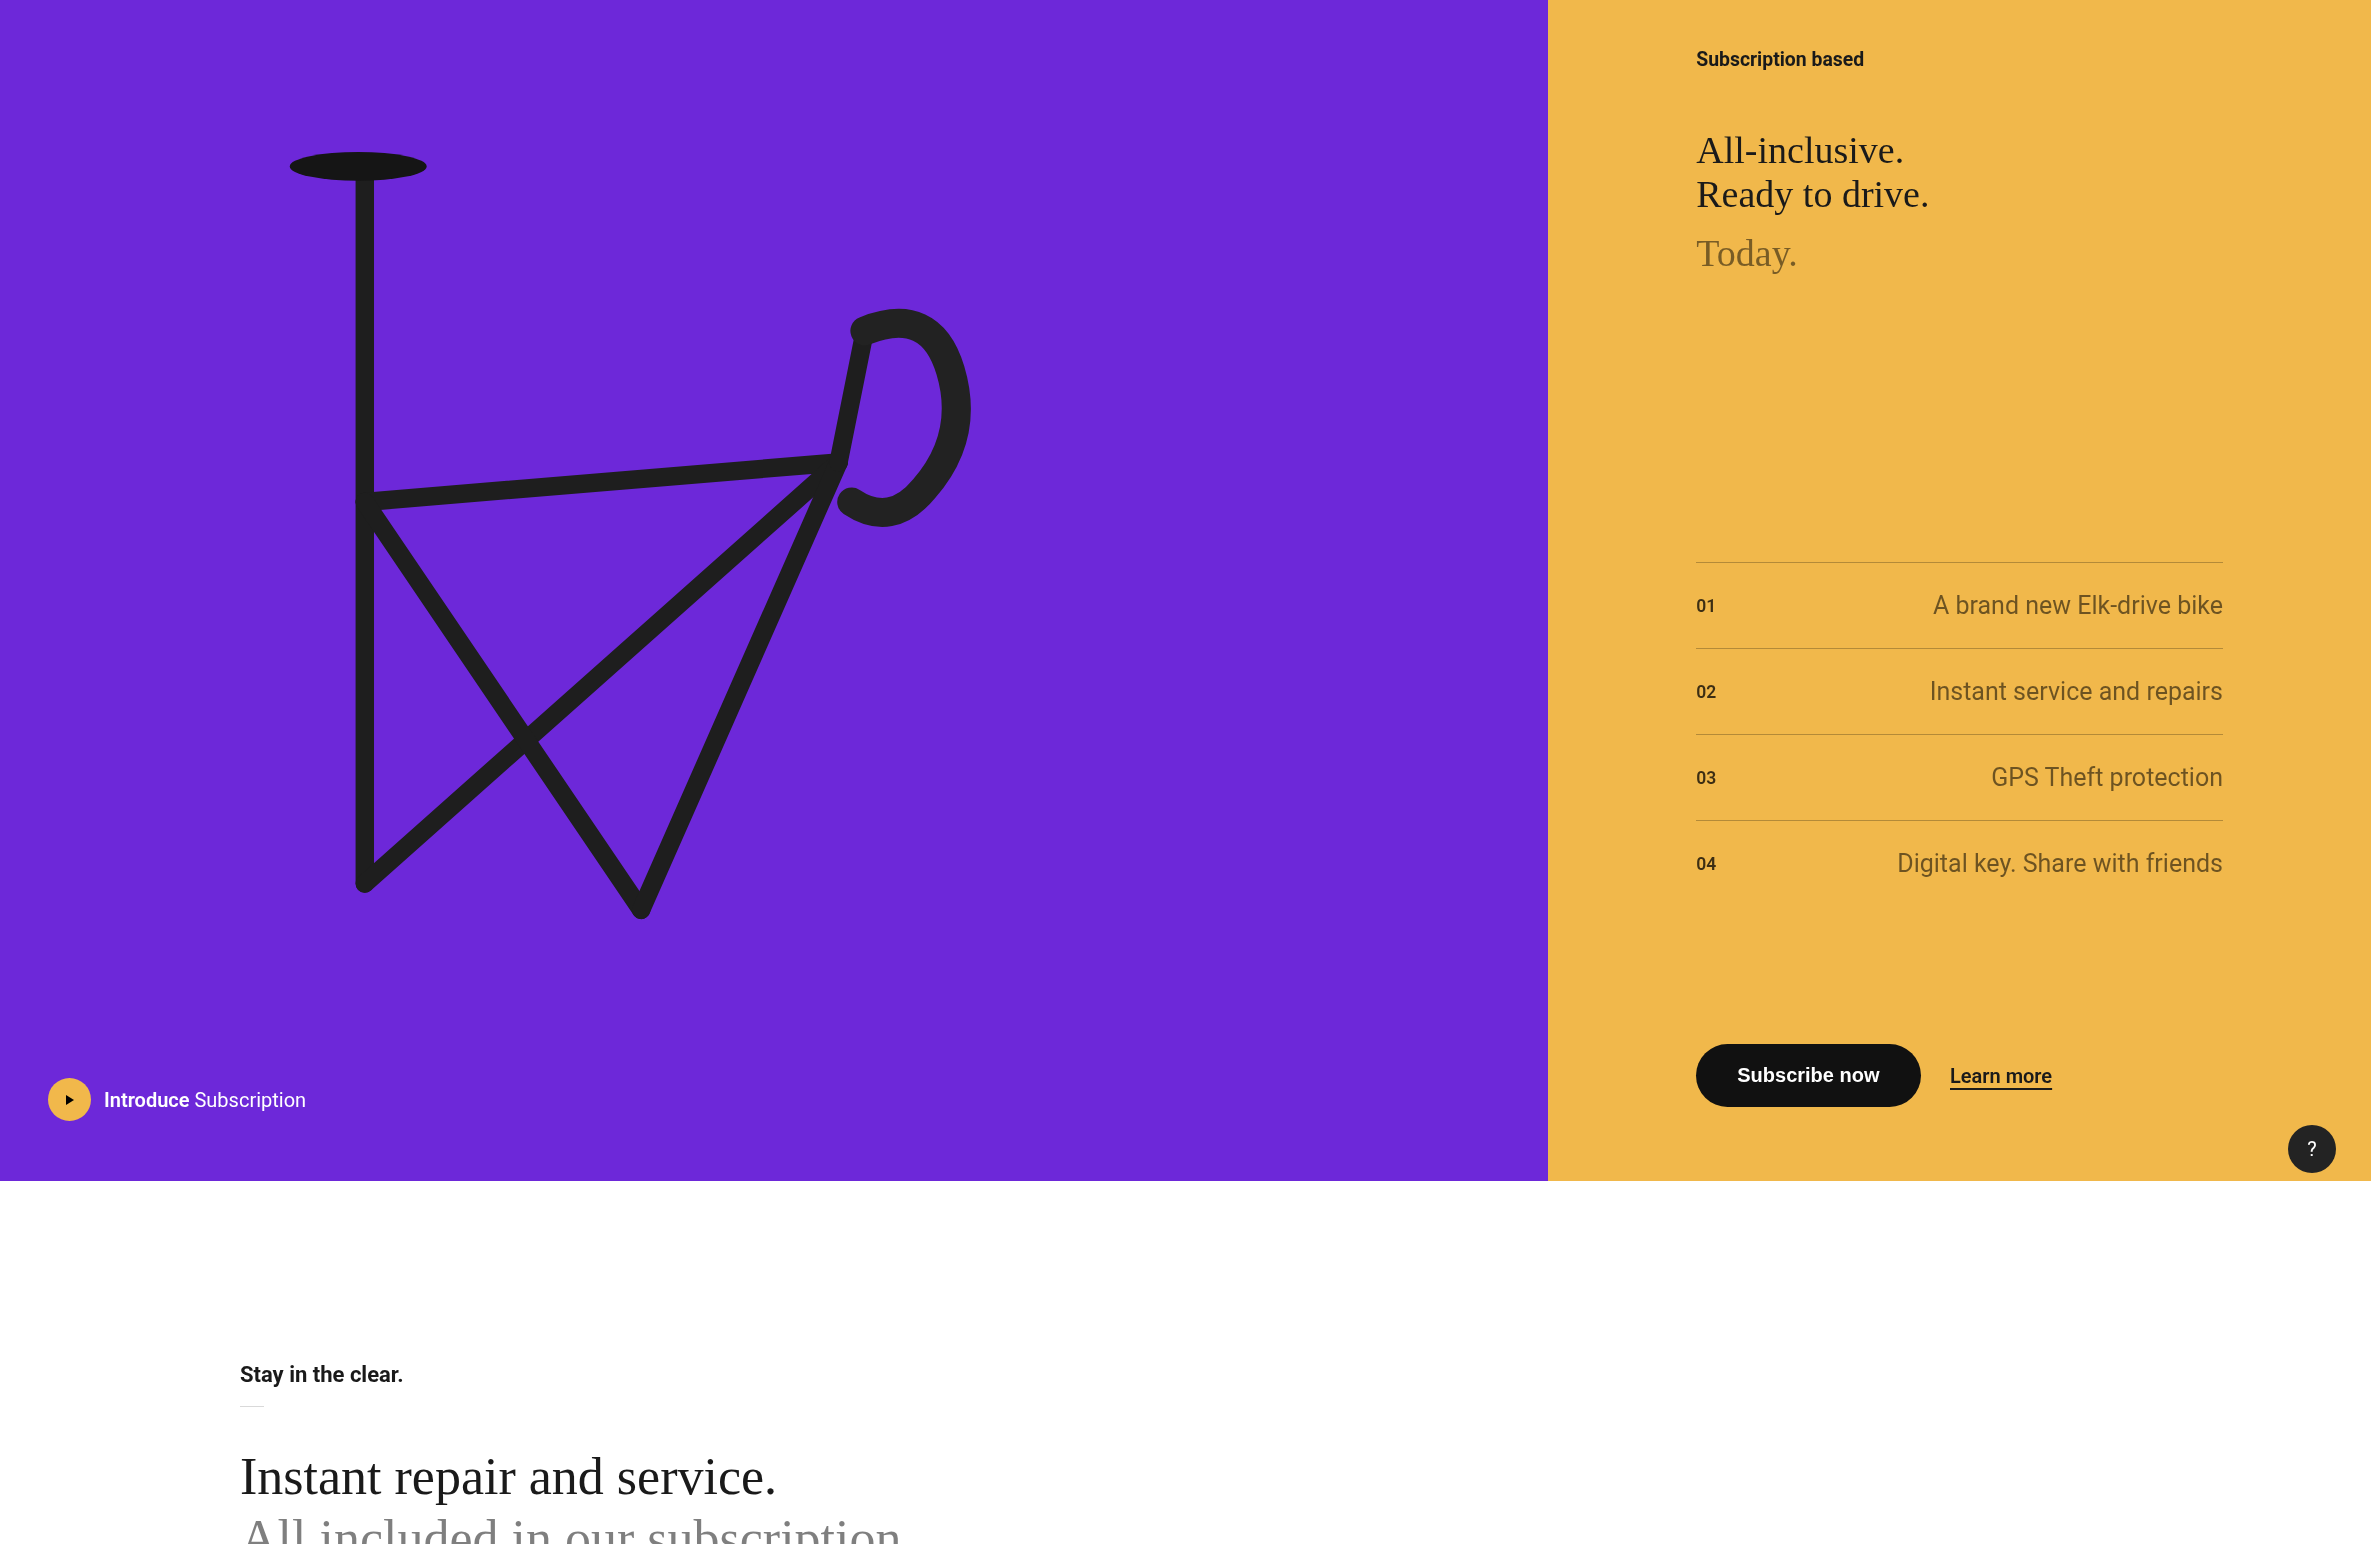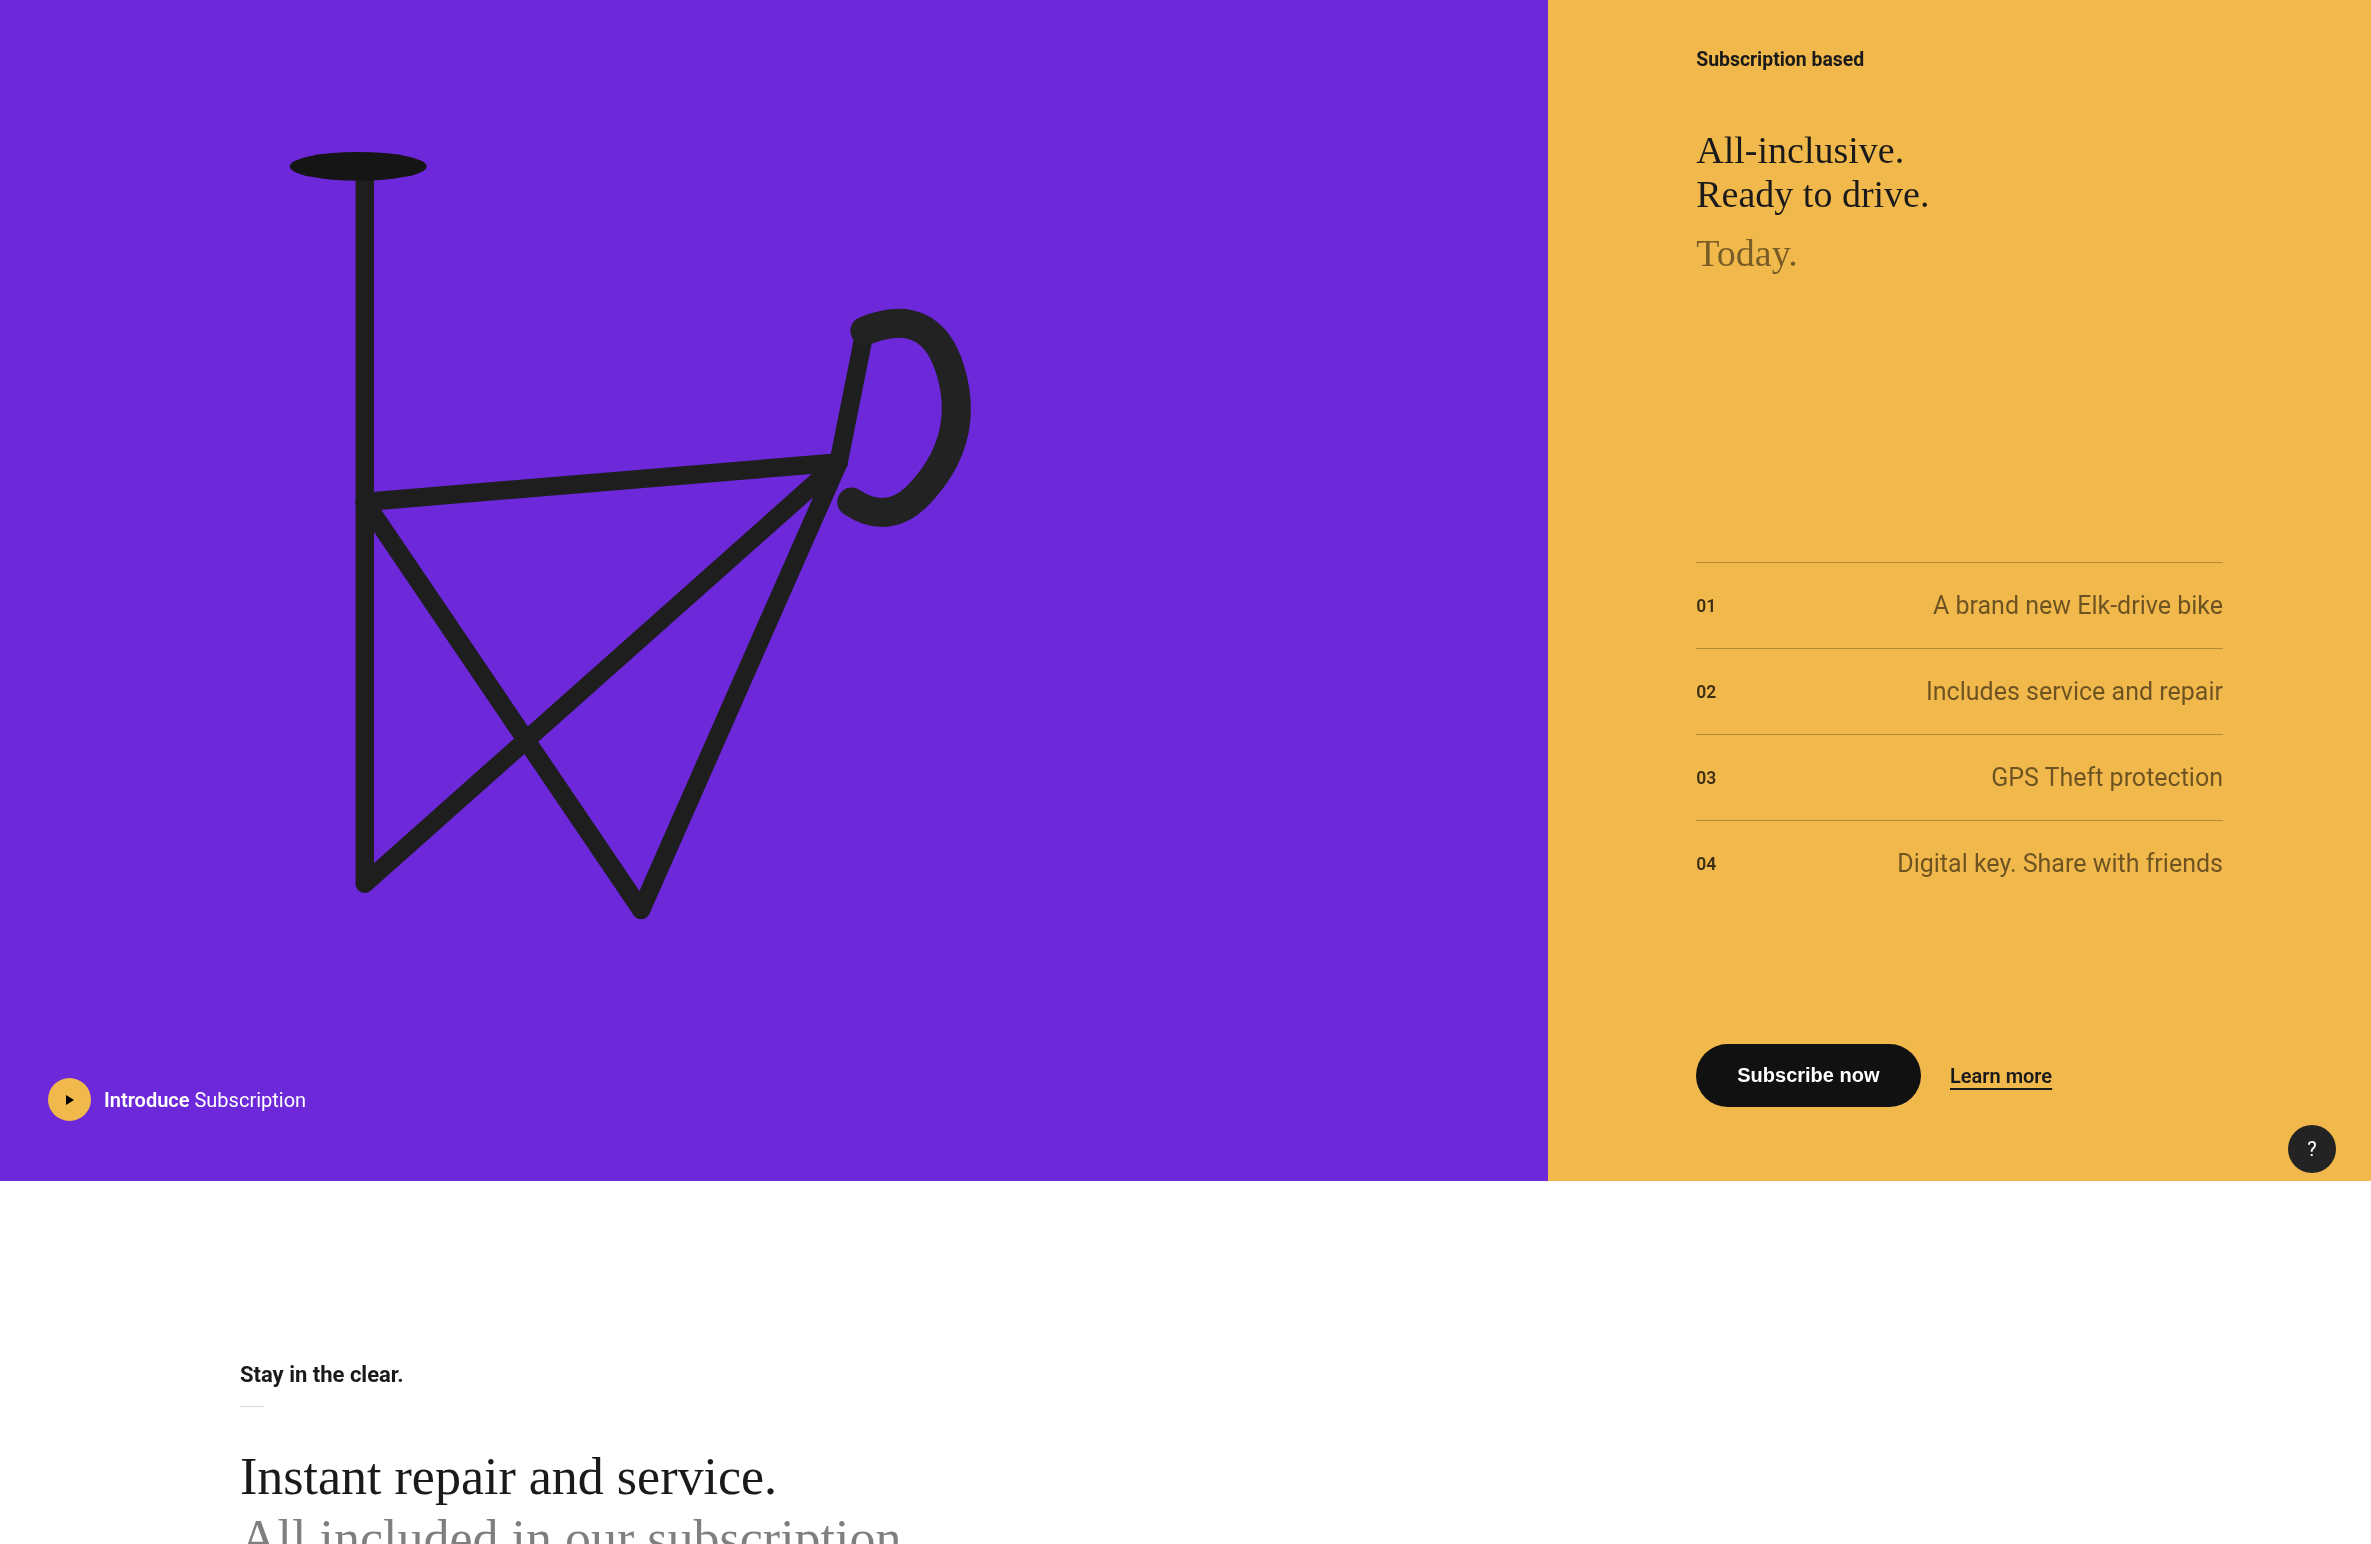--- a/index.html
+++ b/index.html
@@ -219,21 +219,21 @@
       <div class="light">Today.</div>
     </div>
 
     <div class="features">
       <div class="feature-row">
         <span class="feature-num">01</span>
         <span class="feature-text">A brand new Elk-drive bike</span>
       </div>
       <div class="feature-row">
         <span class="feature-num">02</span>
-        <span class="feature-text">Includes service and repair</span>
+        <span class="feature-text">Instant service and repairs</span>
       </div>
       <div class="feature-row">
         <span class="feature-num">03</span>
         <span class="feature-text">GPS Theft protection</span>
       </div>
       <div class="feature-row">
         <span class="feature-num">04</span>
         <span class="feature-text">Digital key. Share with friends</span>
       </div>
     </div>

